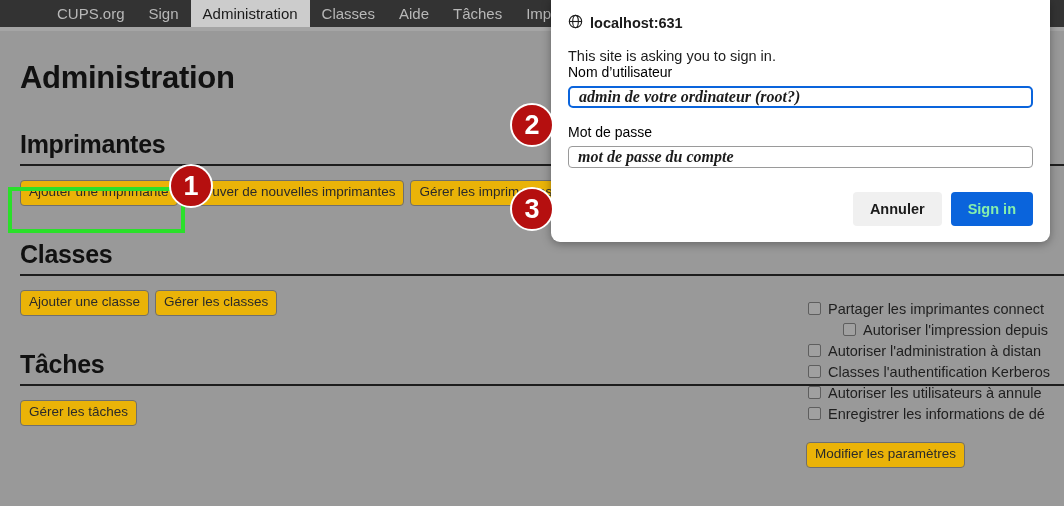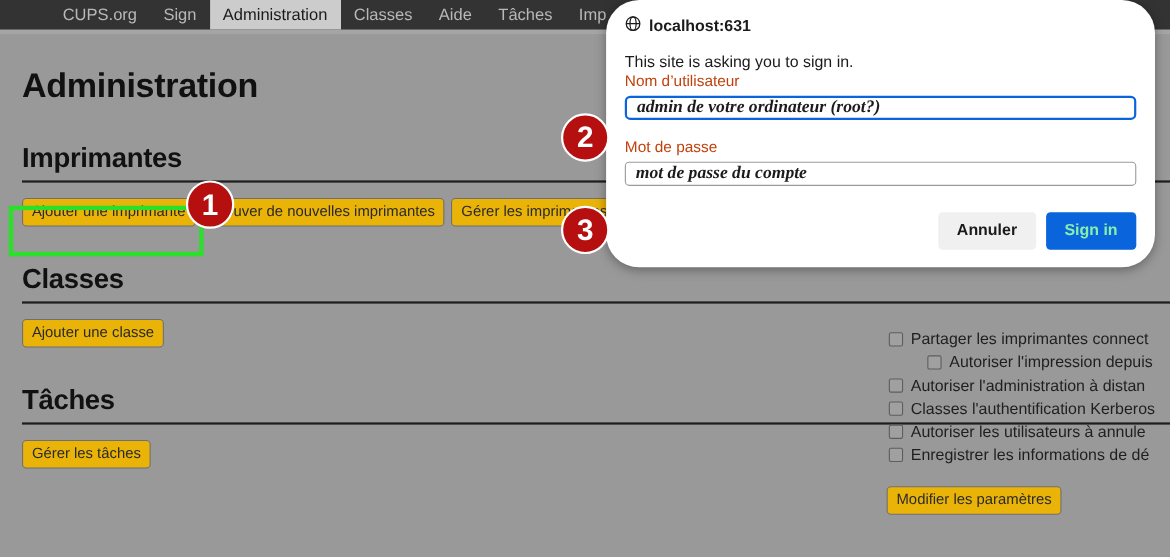--- a/index.html
+++ b/index.html
@@ -154,39 +154,38 @@
     position: absolute;
     left: 551px;
     top: 0;
     width: 499px;
     background: #ffffff;
     border-bottom-left-radius: 9px;
     border-bottom-right-radius: 9px;
     box-shadow: 0 2px 10px rgba(0,0,0,0.35);
     padding: 14px 17px 16px 17px;
     z-index: 10;
-    border-radius: 30px;
   }
 
   .dlg-origin {
     display: flex;
     align-items: center;
     gap: 7px;
     font-size: 14.5px;
     font-weight: bold;
     color: #1b1b1b;
     margin-bottom: 16px;
   }
   .dlg-prompt {
     font-size: 14.5px;
     color: #1b1b1b;
   }
   .dlg-label {
     font-size: 14px;
-    color: #c2410c;
+    color: #000000;
     margin-bottom: 6px;
   }
   .dlg-field {
     width: 100%;
     height: 22px;
     font-family: "Liberation Serif", serif;
     font-size: 16px;
     font-weight: bold;
     font-style: italic;
     color: #be185d;
@@ -282,20 +281,21 @@
   <div class="btn-row">
     <button class="ui-btn">Ajouter une imprimante</button>
     <button class="ui-btn">Trouver de nouvelles imprimantes</button>
     <button class="ui-btn">Gérer les imprimantes</button>
   </div>
 
   <h2 class="section-title">Classes</h2>
   <hr class="rule">
   <div class="btn-row">
     <button class="ui-btn">Ajouter une classe</button>
+    <button class="ui-btn">Gérer les classes</button>
   </div>
 
   <h2 class="section-title">Tâches</h2>
   <hr class="rule">
   <div class="btn-row">
     <button class="ui-btn">Gérer les tâches</button>
   </div>
 
 </div>
 

